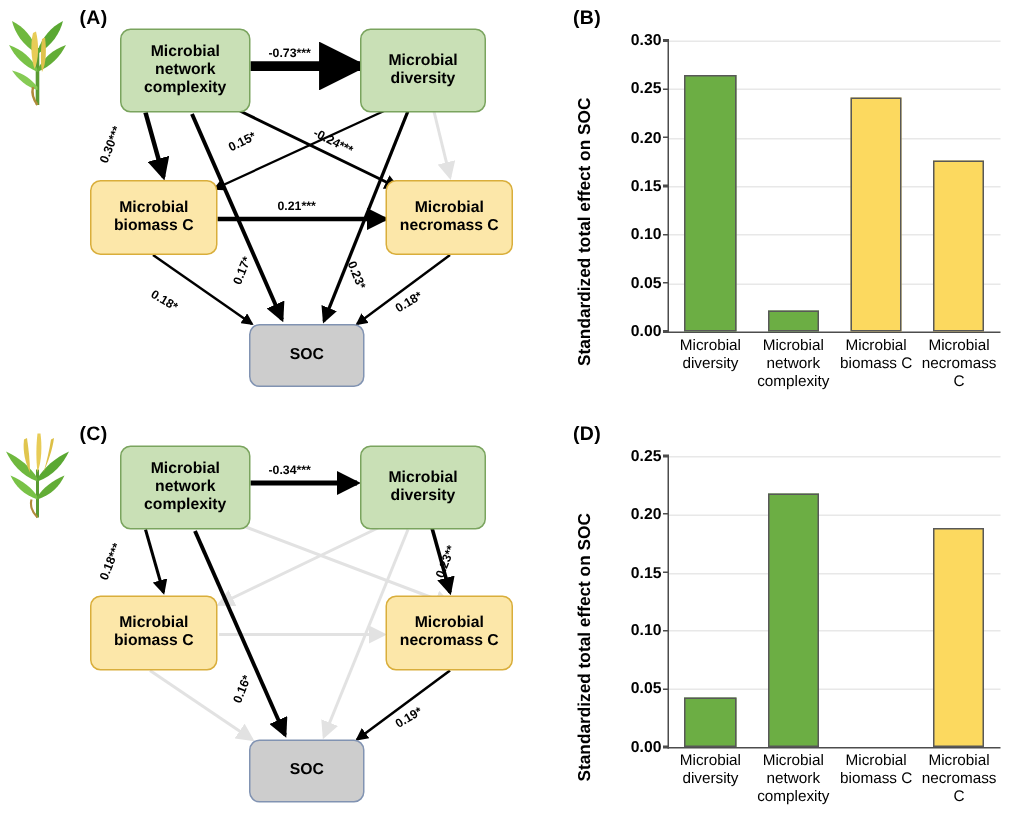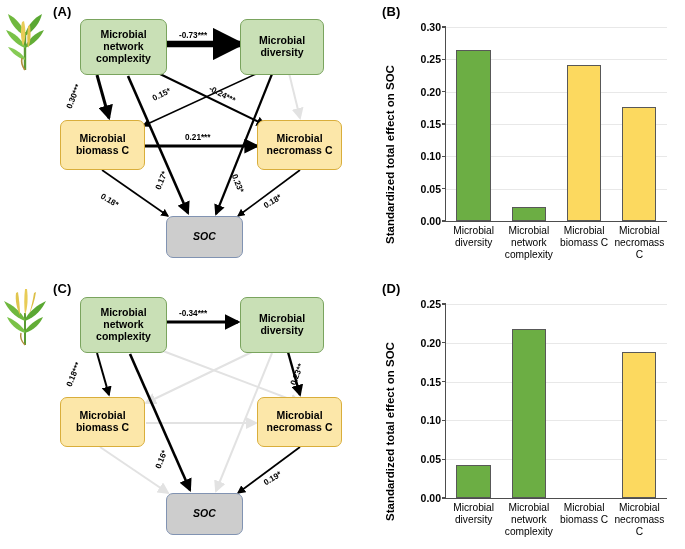--- a/index.html
+++ b/index.html
@@ -7,21 +7,21 @@
        font-family:"Liberation Sans",sans-serif;color:#000;}
   .panel-label{position:absolute;font-weight:bold;font-size:13px;letter-spacing:.2px;}
   
   .sem{position:absolute;width:370px;height:275px;}
   .sem svg{position:absolute;left:0;top:0;}
   .node{position:absolute;box-sizing:border-box;display:flex;align-items:center;
         justify-content:center;text-align:center;border-radius:7px;
         font-weight:bold;font-size:10.5px;line-height:11.8px;z-index:3;}
   .node.green{background:#c9e0b6;border:1.4px solid #7aa45e;}
   .node.yellow{background:#fce7a9;border:1.4px solid #d9ae3b;}
-  .node.gray{background:#cdcdcd;border:1.4px solid #8193b2;font-style:italic;}
+  .node.gray{background:#cdcdcd;border:1.4px solid #8193b2;}
   .edgelabel{position:absolute;font-size:8.2px;font-weight:bold;white-space:nowrap;
              z-index:4;transform-origin:center center;}
   
   .chart{position:absolute;}
   .plot{position:absolute;box-sizing:border-box;border-left:1.6px solid #4d4d4d;
         border-bottom:1.6px solid #4d4d4d;}
   .grid{position:absolute;left:0;right:0;height:1px;background:#e8e8e8;}
   .tick{position:absolute;right:100%;transform:translateY(-50%);
         font-size:10.5px;font-weight:bold;padding-right:5px;white-space:nowrap;}
   .tickmark{position:absolute;left:-4px;width:4px;height:1.4px;background:#4d4d4d;}

